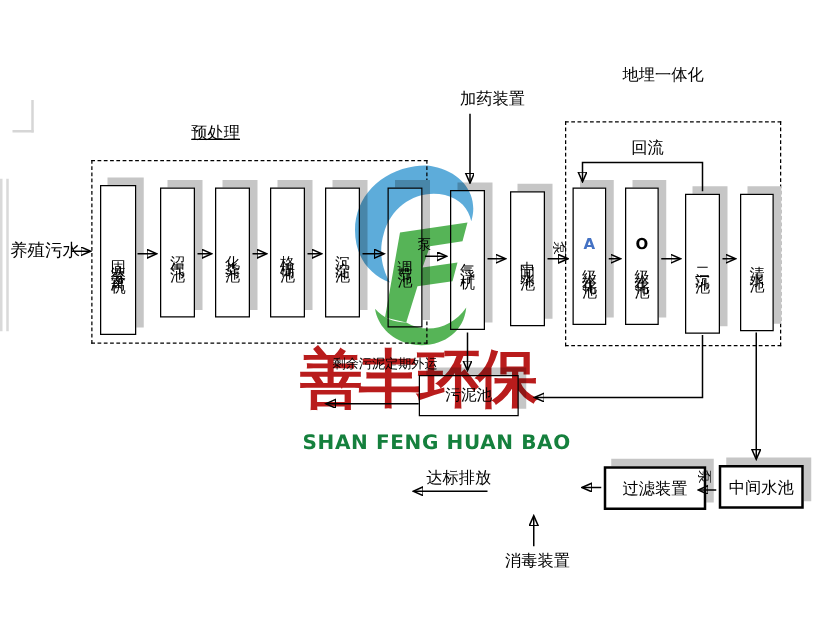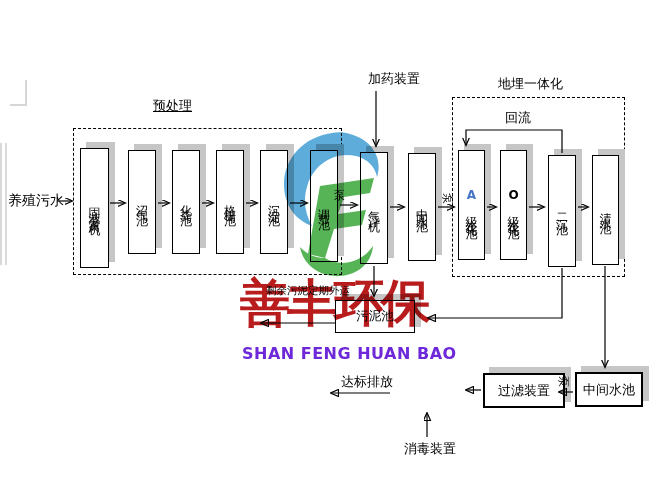--- a/index.html
+++ b/index.html
@@ -35,21 +35,21 @@
   .wires { position:absolute; left:0; top:0; z-index:2; pointer-events:none; }
   .wires path, .wires line { stroke:#000; stroke-width:1.2; fill:none; }
   
   .wm { position:absolute; z-index:6; pointer-events:none; mix-blend-mode:multiply; }
   .wm-cn {
     left:240px; top:276px; width:196px; font-size:50px; font-weight:bold;
     color:#b91c1c; letter-spacing:-3px; line-height:1.1; white-space:nowrap;
   }
   .wm-en {
     left:242px; top:344px; width:190px; font-size:16px; font-weight:bold;
-    color:#6d28d9; letter-spacing:0.5px; white-space:nowrap;
+    color:#15803d; letter-spacing:0.5px; white-space:nowrap;
   }
   
   .crop-mark {
     position:absolute; left:10px; top:80px; width:15px; height:24px;
     border-right:2px solid #d6d6d6; border-bottom:2px solid #d6d6d6; z-index:0;
   }
   .edge-strip {
     position:absolute; left:0; top:143px; width:7px; height:122px;
     border-left:2px solid #d9d9d9; border-right:2px solid #d9d9d9;
     box-sizing:border-box; z-index:0;
@@ -62,21 +62,21 @@
 
   <div class="crop-mark"></div>
   <div class="edge-strip"></div>
 
   <div class="dash-box" style="left:73px; top:128px; width:269px; height:147px;"></div>
   <div class="dash-box" style="left:452px; top:97px; width:173px; height:180px;"></div>
 
   <div class="lbl" style="left:8px; top:192px; font-size:14px;">养殖污水</div>
   <div class="lbl" style="left:153px; top:97px;text-decoration:underline;">预处理</div>
   <div class="lbl" style="left:368px; top:70px;">加药装置</div>
-  <div class="lbl" style="left:498px; top:51px;margin-top:24px;">地埋一体化</div>
+  <div class="lbl" style="left:498px; top:51px;">地埋一体化</div>
   <div class="lbl" style="left:505px; top:109px;">回流</div>
   <div class="lbl small" style="left:266px; top:284px;">剩余污泥定期外运</div>
   <div class="lbl" style="left:341px; top:373px;">达标排放</div>
   <div class="lbl" style="left:404px; top:440px;">消毒装置</div>
 
   <div class="pump" style="left:334px; top:188px;">泵</div>
   <div class="pump rot" style="left:442px; top:191px;">泵</div>
   <div class="pump rot" style="left:558px; top:374px;">泵</div>
 
   <div class="unit" style="left:80px; top:148px; width:29px; height:120px;">

